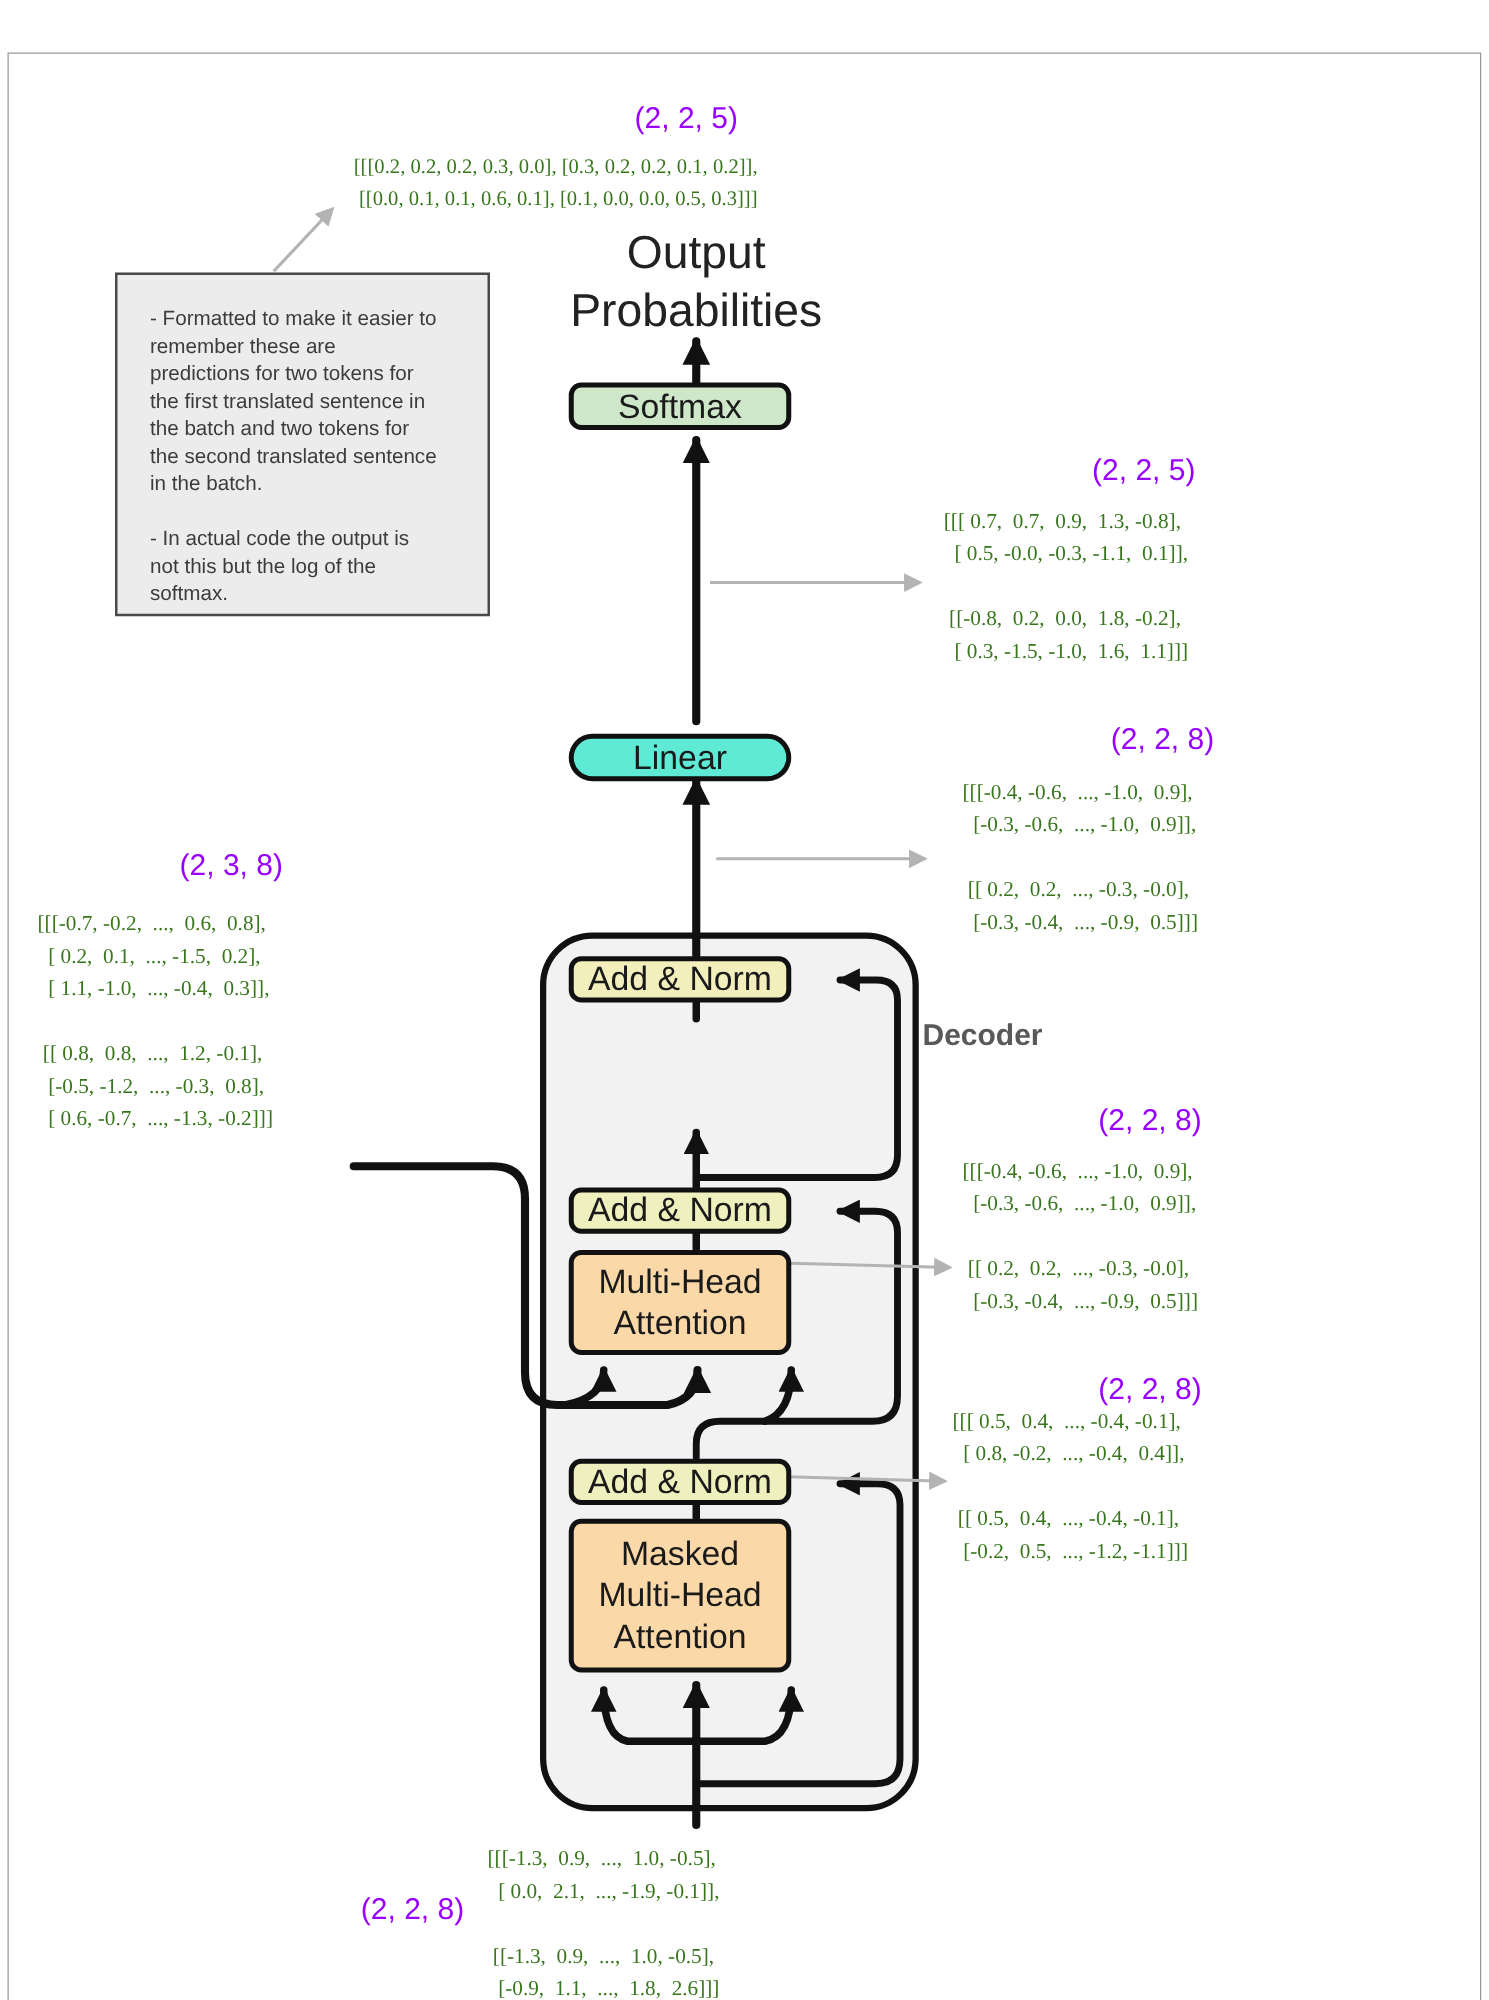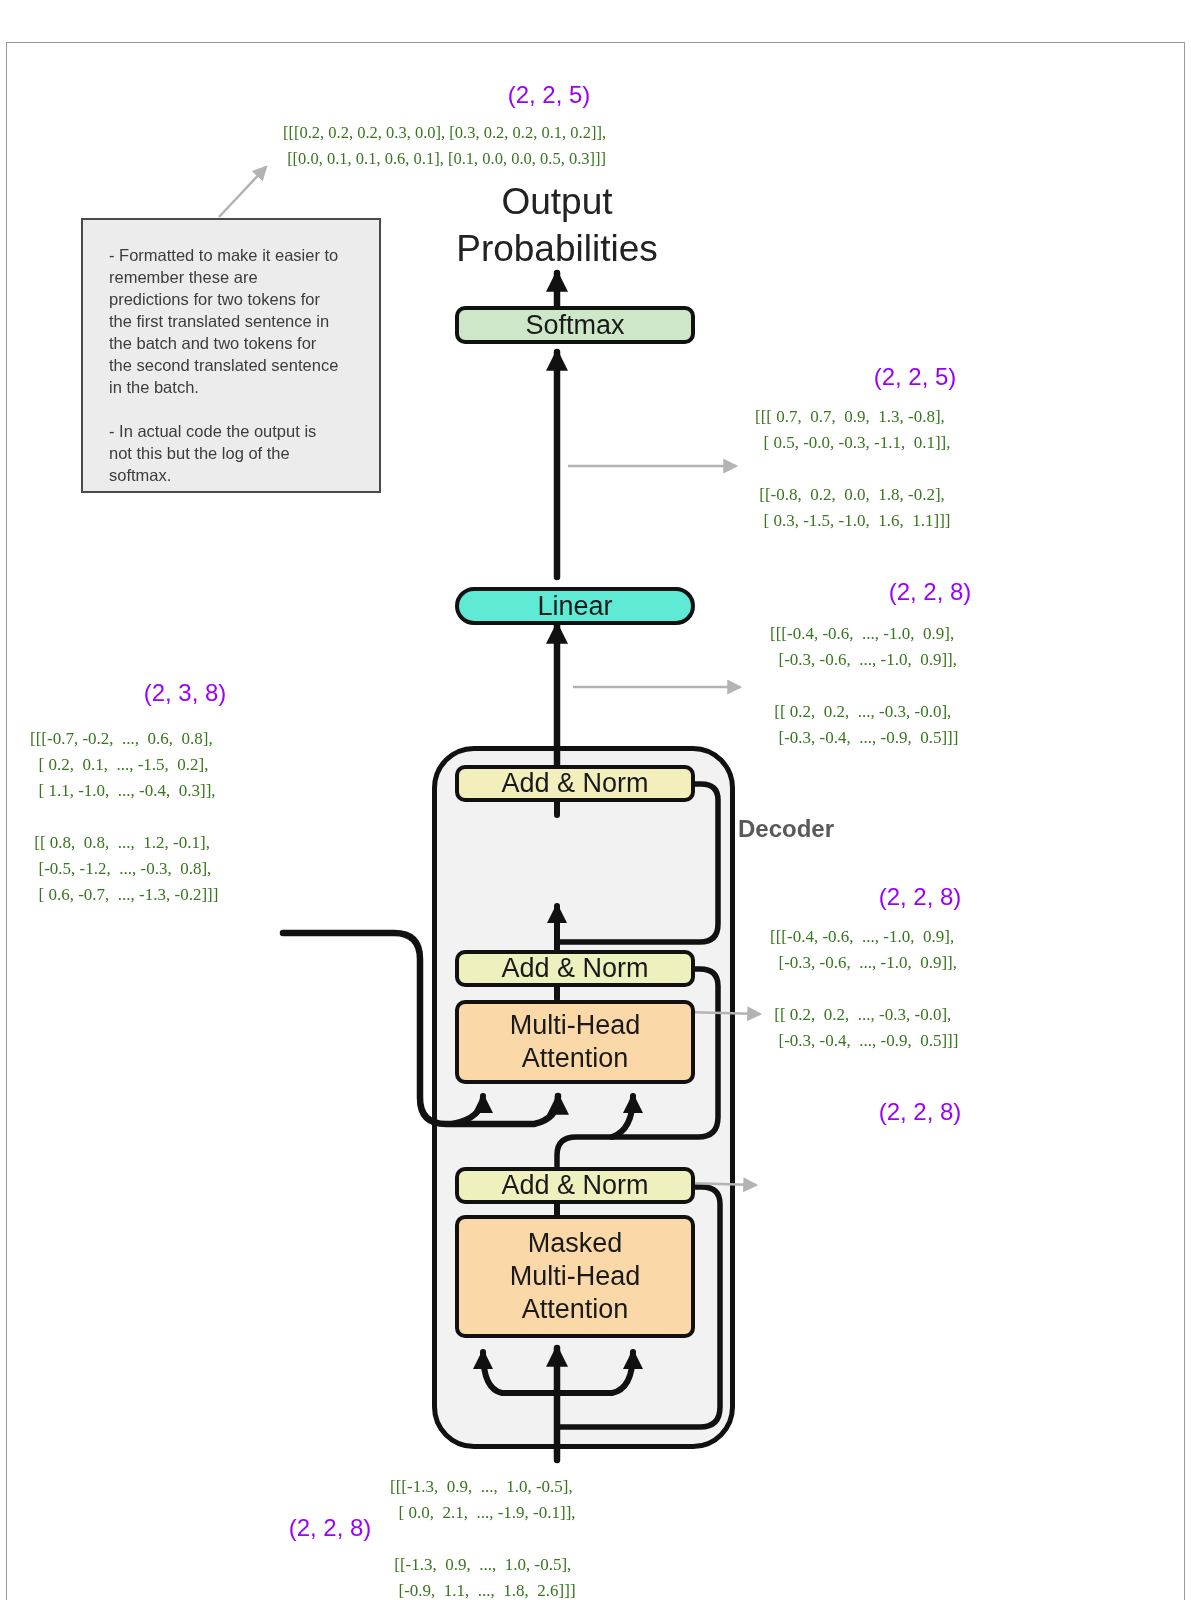--- a/index.html
+++ b/index.html
@@ -4,27 +4,27 @@
 <style>
   html,body{margin:0;padding:0;background:#ffffff;}
   #stage{position:relative;width:1191px;height:1600px;background:#ffffff;overflow:hidden;
          font-family:"Liberation Sans",sans-serif;margin-top:36px;}
   .frame{position:absolute;inset:6px;border:1.5px solid #9a9a9a;pointer-events:none;}
   .abs{position:absolute;}
   .mono{font-family:Liberation Serif, serif;color:#38761d;white-space:pre;
         font-size:17px;line-height:26px;z-index:3;}
   .shape-label{color:#9900ff;font-size:24px;text-align:center;width:200px;z-index:3;}
   .big-title{font-size:37px;line-height:1.28;color:#222;text-align:center;white-space:pre-line;z-index:3;}
-  .block{position:absolute;left:455px;width:240px;border:4px solid #111;border-radius:10px;
+  .block{position:absolute;left:455px;width:178px;border:4px solid #111;border-radius:10px;
          display:flex;align-items:center;justify-content:center;text-align:center;
          font-size:27px;line-height:1.22;color:#1a1a1a;white-space:pre-line;z-index:2;box-sizing:border-box;}
   #decoder-box{position:absolute;left:432px;top:710px;width:303px;height:703px;background:#f2f2f2;
          border:5px solid #111;border-radius:42px;z-index:0;box-sizing:border-box;}
   #decoder-label{font-size:24px;font-weight:bold;color:#595959;z-index:3;}
-  #note-box{position:absolute;left:81px;top:182px;width:300px;height:275px;background:#ececec;
+  #note-box{position:absolute;left:92px;top:182px;width:300px;height:275px;background:#ececec;
          border:2px solid #4a4a4a;z-index:3;box-sizing:border-box;}
   #note-text{position:absolute;left:26px;top:24px;font-size:16.5px;line-height:22px;color:#3c3c3c;white-space:pre;}
   svg.wires{position:absolute;left:0;top:0;z-index:1;}
 </style>
 </head>
 <body>
 
 <div id="stage">
   <div class="frame"></div>
 
@@ -111,20 +111,25 @@
   [ 0.6, -0.7,  ..., -1.3, -0.2]]]</div>
 
   <div class="abs shape-label" style="left:820px;top:847px;">(2, 2, 8)</div>
   <div class="abs mono" style="left:770px;top:888px;">[[[-0.4, -0.6,  ..., -1.0,  0.9],
   [-0.3, -0.6,  ..., -1.0,  0.9]],
 
  [[ 0.2,  0.2,  ..., -0.3, -0.0],
   [-0.3, -0.4,  ..., -0.9,  0.5]]]</div>
 
   <div class="abs shape-label" style="left:820px;top:1062px;">(2, 2, 8)</div>
+  <div class="abs mono" style="left:762px;top:1088px;">[[[ 0.5,  0.4,  ..., -0.4, -0.1],
+  [ 0.8, -0.2,  ..., -0.4,  0.4]],
+
+ [[ 0.5,  0.4,  ..., -0.4, -0.1],
+  [-0.2,  0.5,  ..., -1.2, -1.1]]]</div>
 
   <div class="abs shape-label" style="left:230px;top:1478px;">(2, 2, 8)</div>
   <div class="abs mono" style="left:390px;top:1438px;">[[[-1.3,  0.9,  ...,  1.0, -0.5],
   [ 0.0,  2.1,  ..., -1.9, -0.1]],
 
  [[-1.3,  0.9,  ...,  1.0, -0.5],
   [-0.9,  1.1,  ...,  1.8,  2.6]]]</div>
 
   <div class="block" style="top:270px;height:38px;background:#cde7c8;">Softmax</div>
   <div class="block" style="top:551px;height:38px;background:#5eead4;border-radius:19px;">Linear</div>

